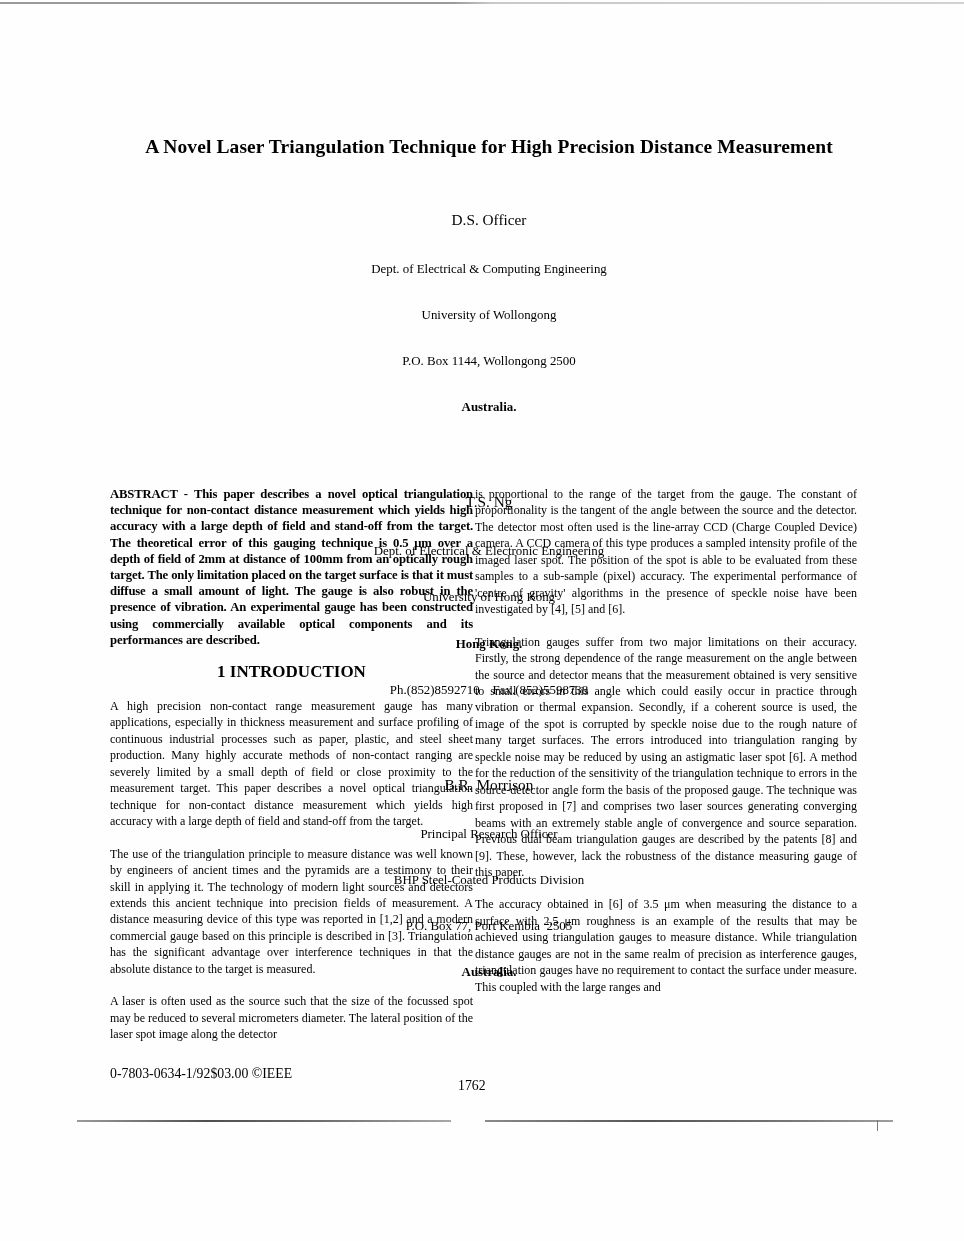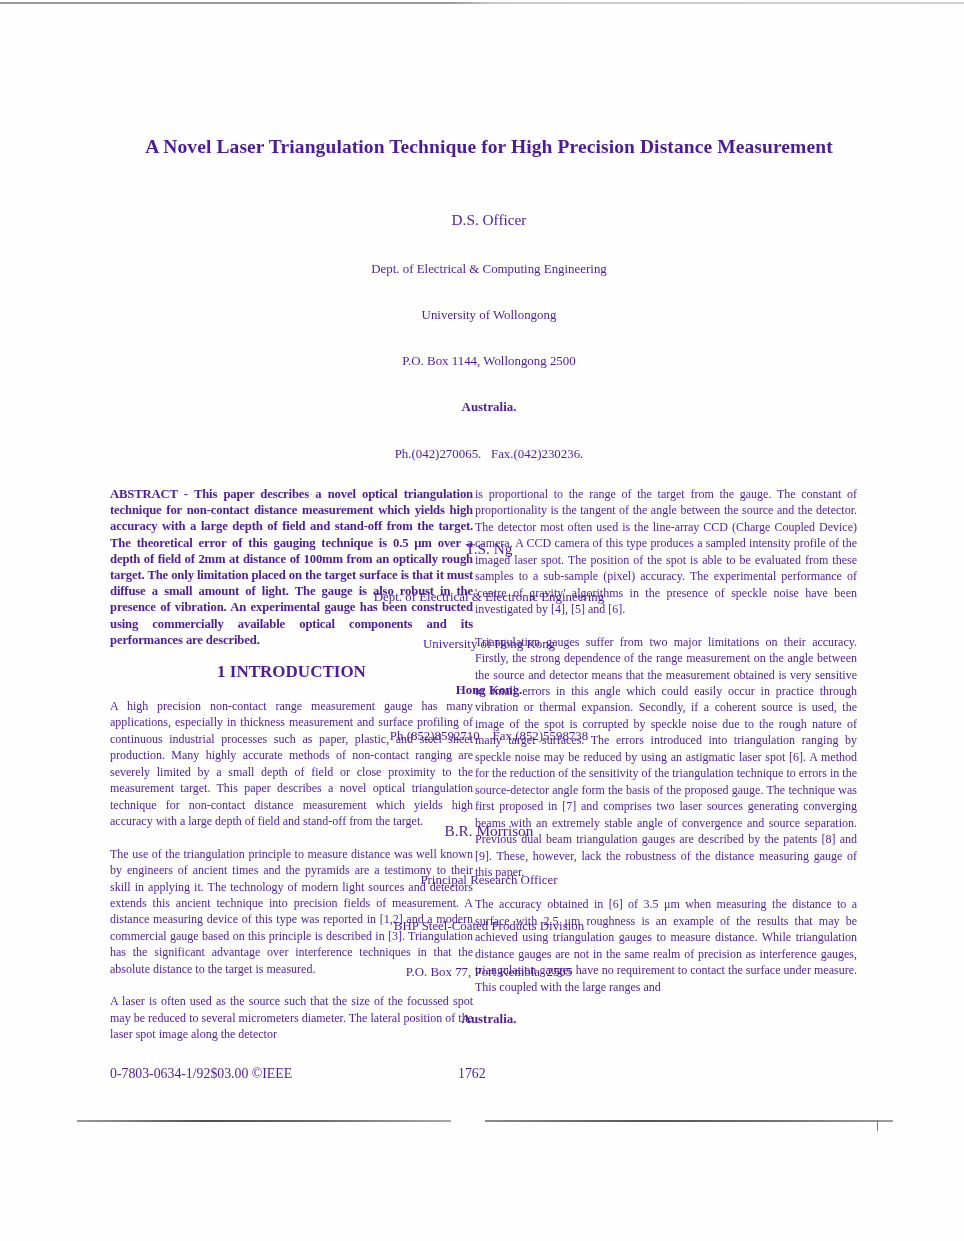--- a/index.html
+++ b/index.html
@@ -4,21 +4,21 @@
 <style>
   * { box-sizing: border-box; }
   html, body { margin: 0; padding: 0; background: #e8e8e8; }
   .page {
     position: relative;
     width: 964px;
     height: 1241px;
     margin: 0 auto;
     background: #fefefe;
     font-family: "Liberation Serif", "DejaVu Serif", serif;
-    color: #4c1d95;
+    color: #000000;
     overflow: hidden;
   }
   
   .scan-top-line {
     position: absolute; top: 2px; left: 0; width: 964px; height: 2px;
     background: linear-gradient(to right, #9a9a9a 0%, #9a9a9a 47%, #c9c9c9 51%, #d2d2d2 100%);
   }
   .scan-bottom-line { position: absolute; top: 1120px; height: 2px; }
   .scan-bottom-line.left {
     left: 77px; width: 374px;
@@ -56,39 +56,38 @@
   }
   .section-heading {
     text-align: center; font-size: 17px; font-weight: bold;
     margin: 6px 0 16px 0;
   }
 
   .footer {
     position: absolute; top: 1066px; left: 110px; width: 758px;
     font-size: 13.8px;
   }
-  .footer .page-number { position: absolute; left: 348px; top: 0; }
+  .footer .page-number { position: absolute; left: 348px; top: 12px; }
 </style>
 </head>
 <body>
 
 <div class="page">
 
   <div class="scan-top-line"></div>
 
   <div class="header">
     <h1 class="paper-title">A Novel Laser Triangulation Technique for High Precision Distance Measurement</h1>
 
     <div class="author-block first">
       <div class="author-name">D.S. Officer</div>
       <div>Dept. of Electrical &amp; Computing Engineering</div>
       <div>University of Wollongong</div>
       <div>P.O. Box 1144, Wollongong 2500</div>
       <div class="author-bold">Australia.</div>
-      <div>Ph.(042)270065.   Fax.(042)230236.</div>
     </div>
 
     <div class="author-block second">
       <div class="author-name">T.S. Ng</div>
       <div>Dept. of Electrical &amp; Electronic Engineering</div>
       <div>University of Hong Kong</div>
       <div class="author-bold">Hong Kong.</div>
       <div>Ph.(852)8592710    Fax.(852)5598738</div>
     </div>
 

